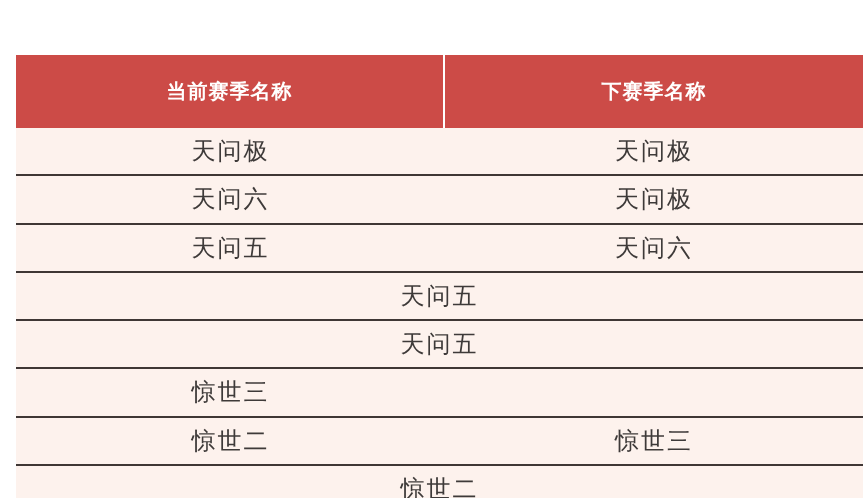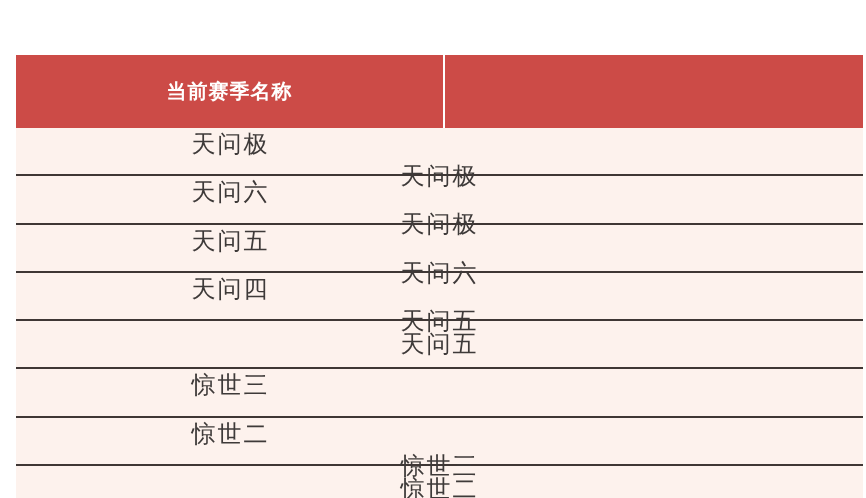--- a/index.html
+++ b/index.html
@@ -43,60 +43,59 @@
     background: #ffffff;
     height: 100%;
   }
   .tbody { width: 100%; }
   .tr {
     box-sizing: border-box;
     display: flex;
     height: 48.25px;
     background: #fdf2ed;
     border-bottom: 2px solid #3f3735;
-    flex-direction: column;
   }
   .td {
     display: flex;
     align-items: center;
     justify-content: center;
     font-size: 24px;
     color: #3e3a39;
     letter-spacing: 2px;
   }
   .td.col-current { width: 429px; }
   .td.col-next { flex: 1; }
 </style>
 </head>
 <body>
 
 <div class="canvas">
   <div class="season-table">
     <div class="thead">
       <div class="th col-current">当前赛季名称</div>
       <div class="th-divider"></div>
+      <div class="th col-next">下赛季名称</div>
     </div>
     <div class="tbody" id="tbody">
   <div class="tr">
     <div class="td col-current">天问极</div>
     <div class="td col-next">天问极</div>
   </div>
 
   <div class="tr">
     <div class="td col-current">天问六</div>
     <div class="td col-next">天问极</div>
   </div>
 
   <div class="tr">
     <div class="td col-current">天问五</div>
     <div class="td col-next">天问六</div>
   </div>
 
   <div class="tr">
-    <div class="td col-current">天问四</div>
     <div class="td col-next">天问五</div>
   </div>
 
   <div class="tr">
     <div class="td col-next">天问五</div>
   </div>
 
   <div class="tr">
     <div class="td col-current">惊世三</div>
   </div>

